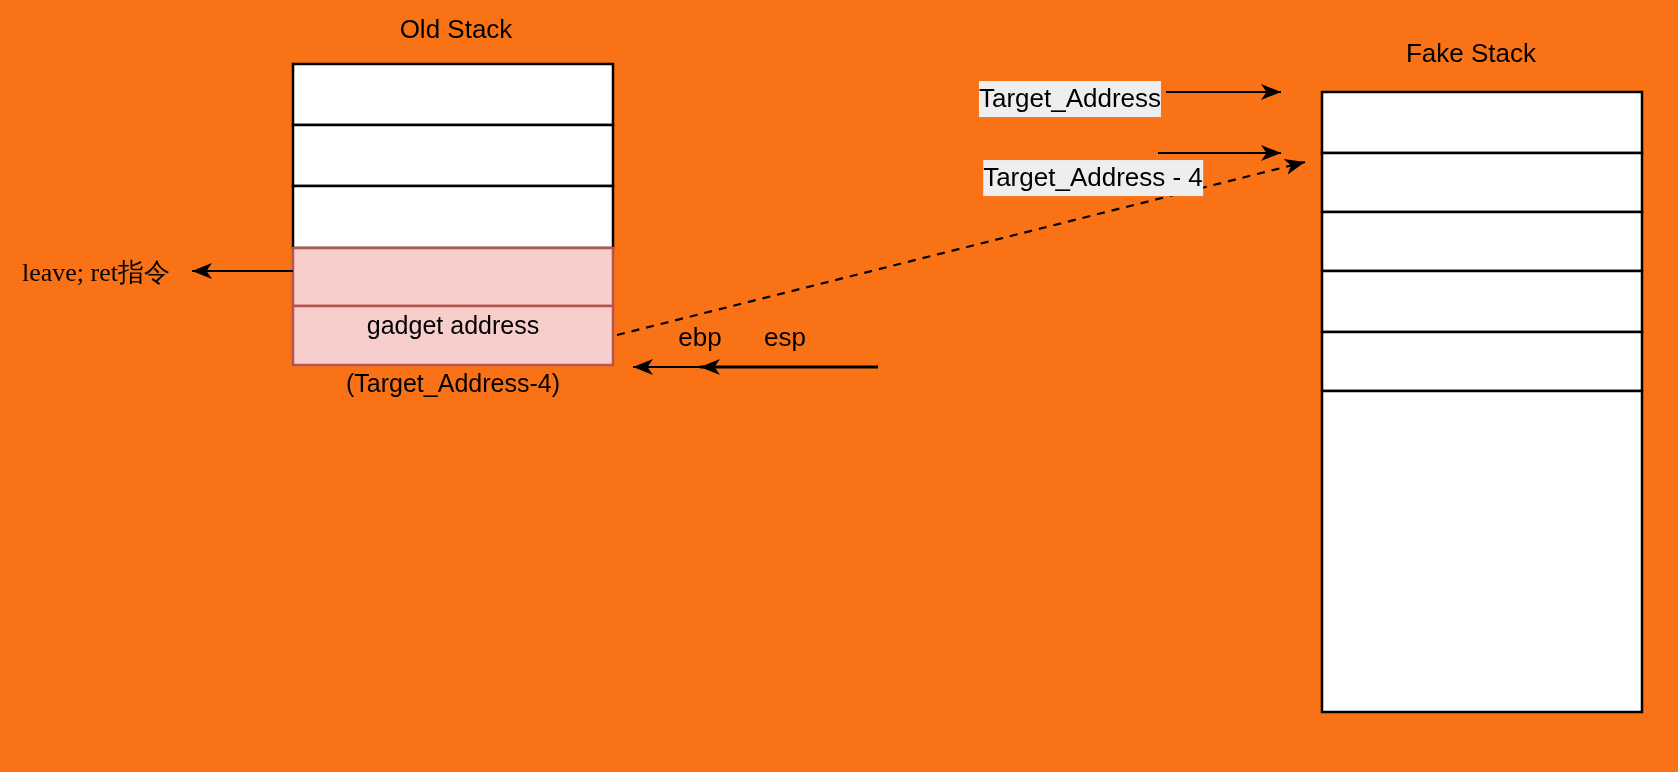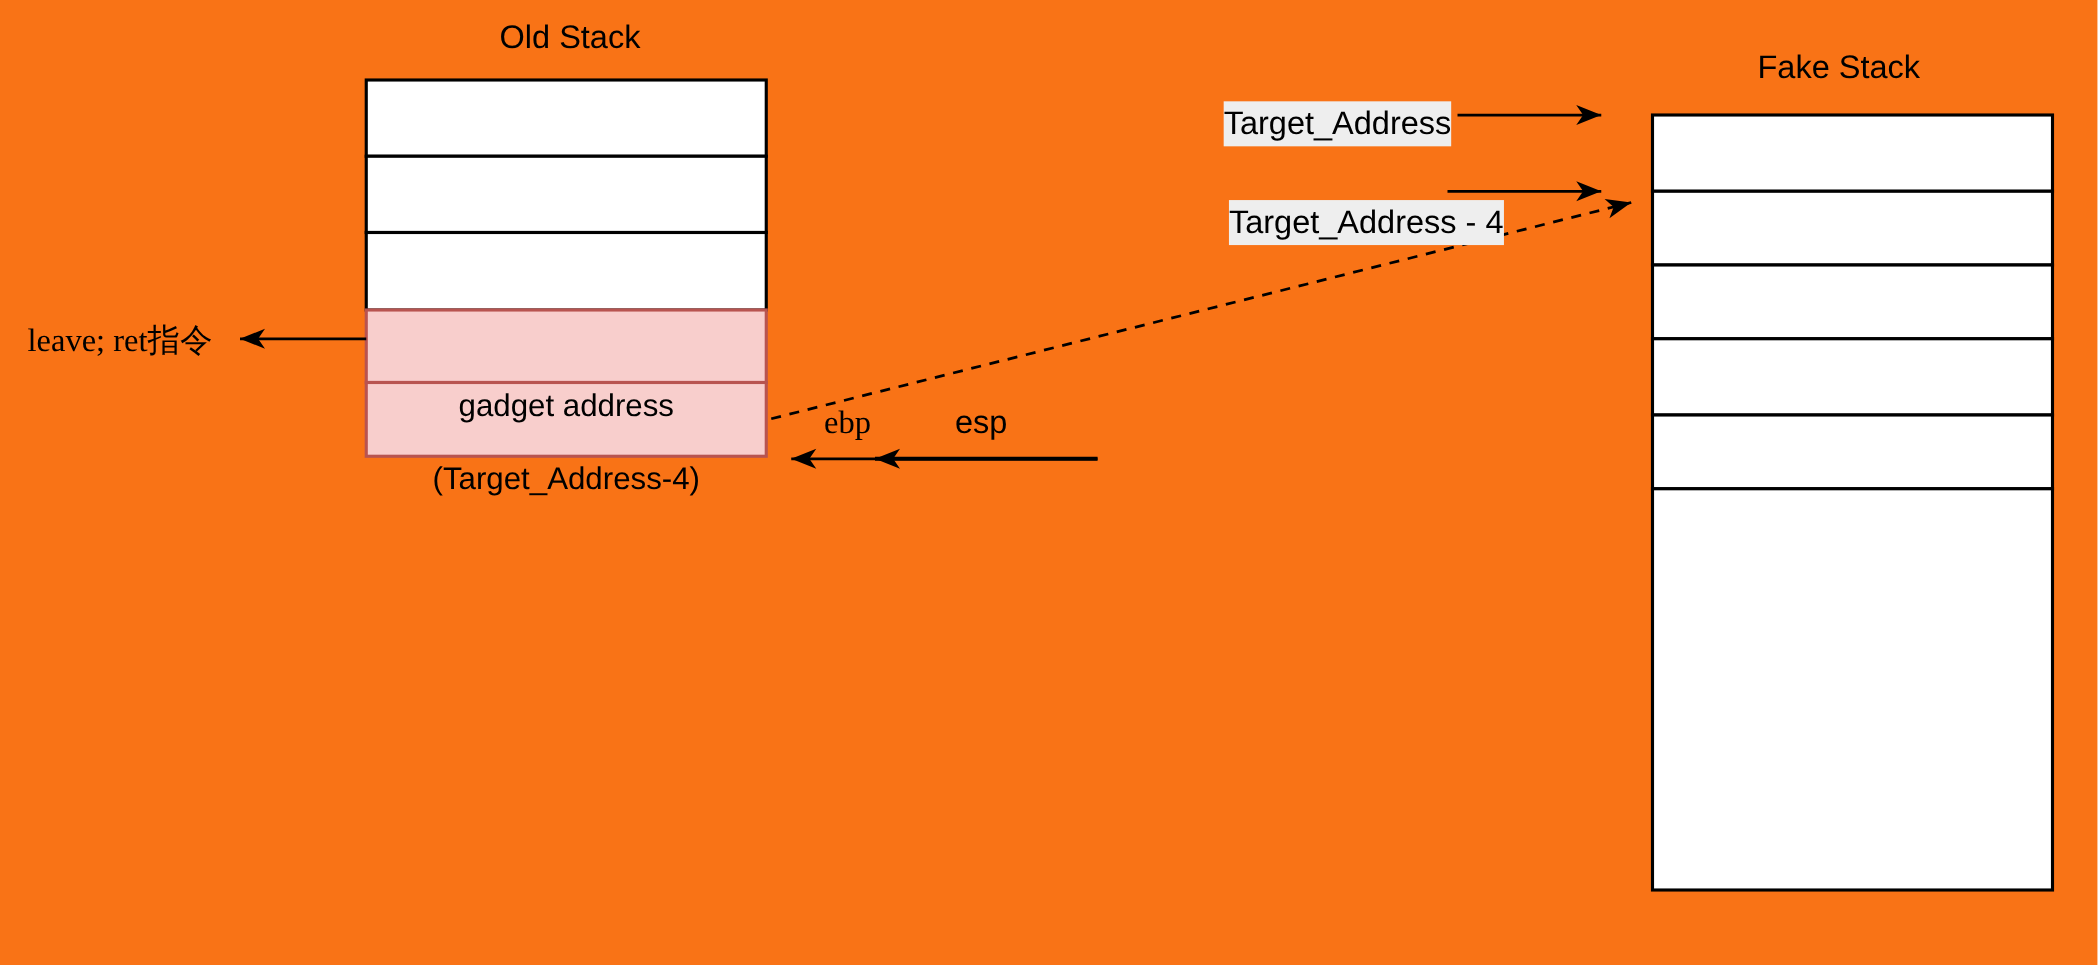--- a/index.html
+++ b/index.html
@@ -78,19 +78,19 @@
   </svg>
 
   <div class="label center" style="left:456px; top:30px;">Old Stack</div>
   <div class="label center" style="left:1471px; top:54px;">Fake Stack</div>
 
   <div class="celltext" style="top:248px;">gadget address</div>
   <div class="celltext" style="top:306px;">(Target_Address-4)</div>
 
   <div class="label" style="right:1508px; top:258px;font-family:Liberation Serif, serif;">leave; ret指令</div>
 
-  <div class="label center" style="left:678px; top:338px;font-family:Liberation Serif, serif;">ebp</div>
+  <div class="label center" style="left:700px; top:338px;">ebp</div>
   <div class="label center" style="left:785px; top:338px;">esp</div>
 
   <div class="label center hl" style="left:1070px; top:99px;">Target_Address</div>
   <div class="label center hl" style="left:1093px; top:154px;margin-top:24px;">Target_Address - 4</div>
 
 </div>
 
 </body></html>

